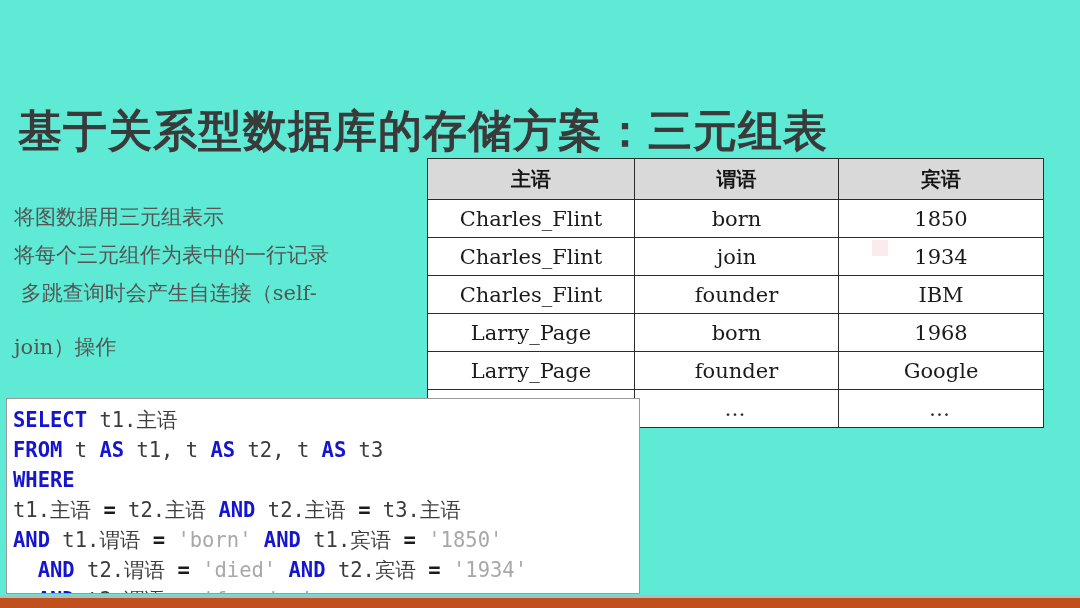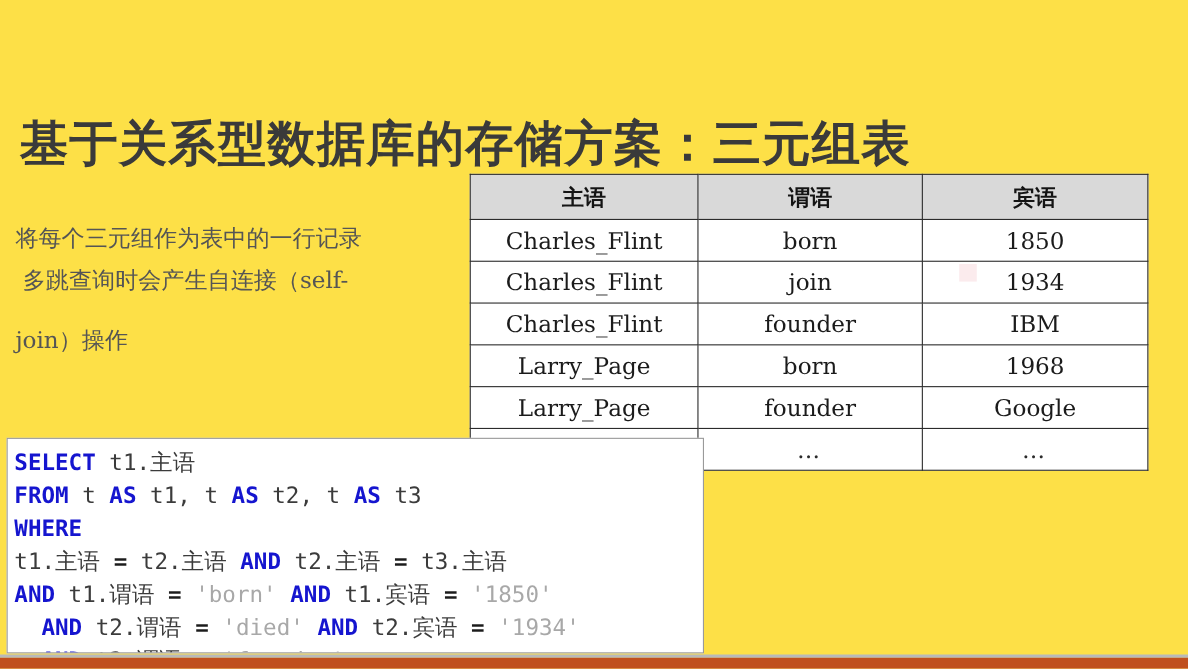--- a/index.html
+++ b/index.html
@@ -10,21 +10,21 @@
     width: 1080px;
     height: 608px;
     background: #ffffff;
     font-family: "Liberation Sans", sans-serif;
     overflow: hidden;
   }
   #slide {
     position: relative;
     width: 1080px;
     height: 608px;
-    background: #fde047;
+    background: #5eead4;
   }
 
   
   #slide-title {
     position: absolute;
     left: 18px;
     top: 76px;
     width: 1040px;
     font-family: "DejaVu Serif", "Liberation Serif", serif;
     font-size: 44px;
@@ -165,20 +165,21 @@
   }
 </style>
 </head>
 <body>
 
 <div id="slide">
 
   <h1 id="slide-title">基于关系型数据库的存储方案：三元组表</h1>
 
   <div id="body-text">
+      <div class="bullet-line">将图数据用三元组表示</div>
       <div class="bullet-line">将每个三元组作为表中的一行记录</div>
       <div class="bullet-line"> 多跳查询时会产生自连接（self-</div>
       <div class="bullet-line wrapped">join）操作</div>
     </div>
 
   <table id="triple-table">
     <colgroup>
       <col class="c1">
         <col class="c2">
         <col class="c3">

